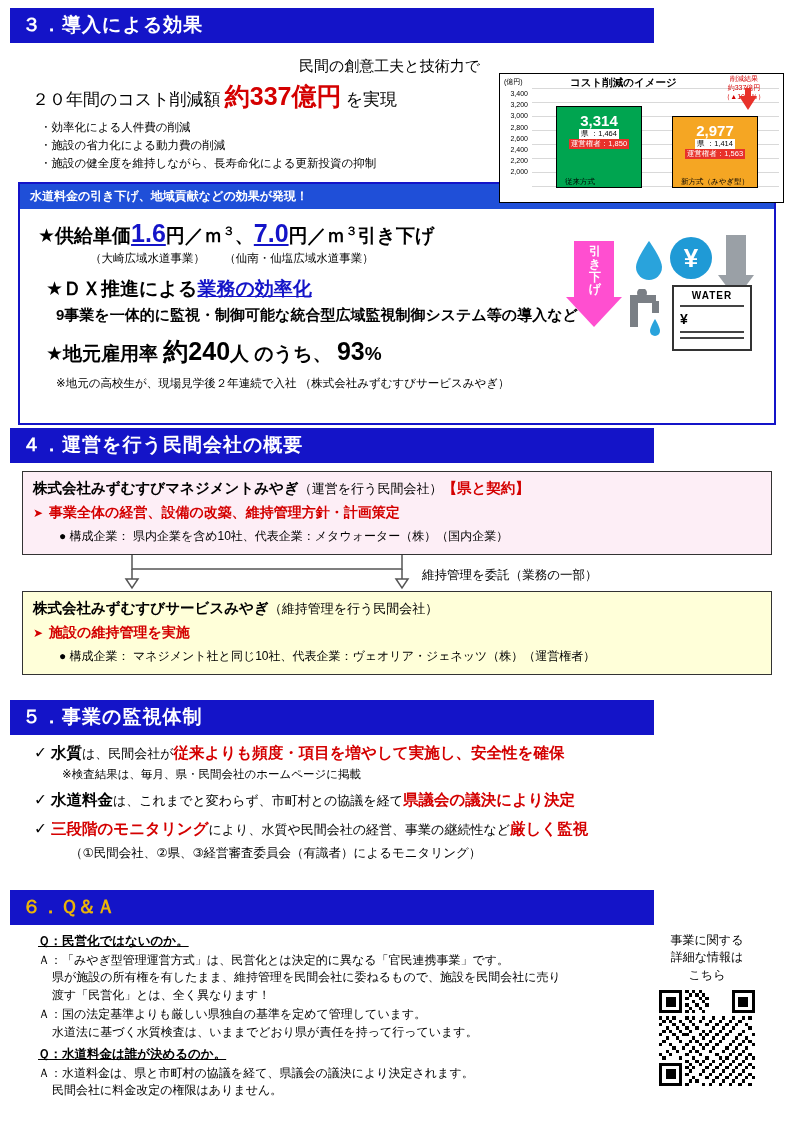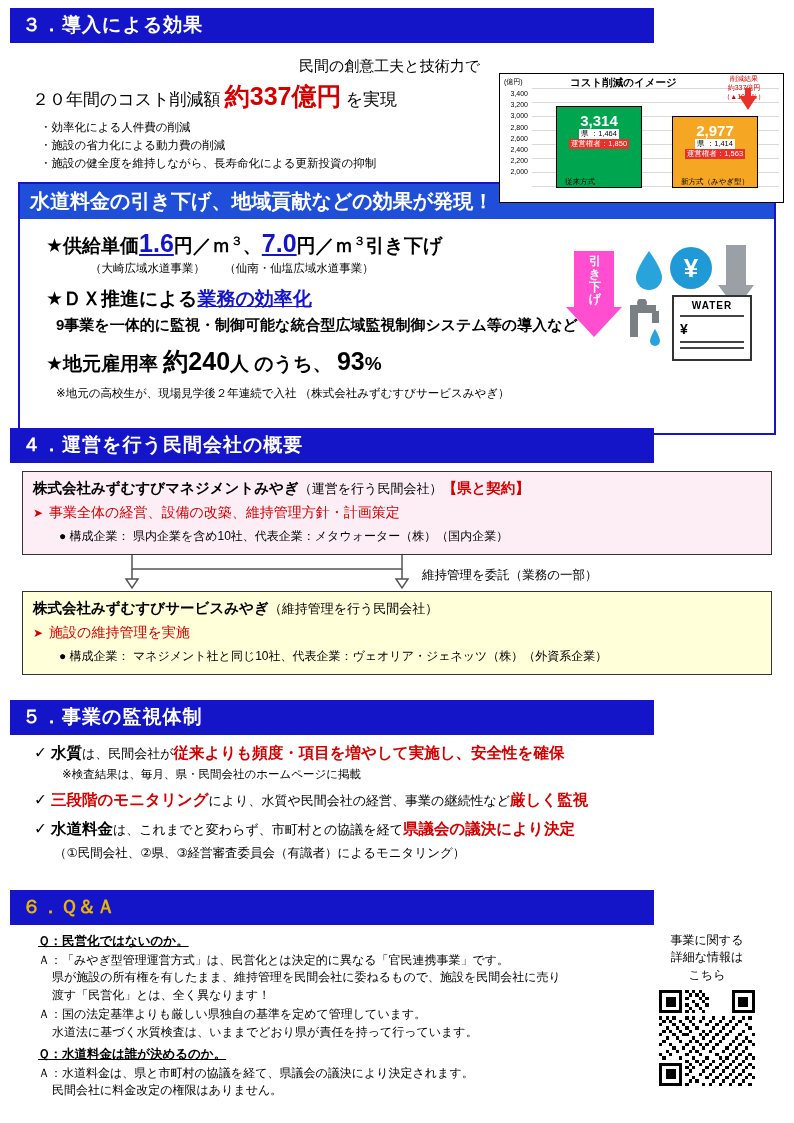--- a/index.html
+++ b/index.html
@@ -64,25 +64,25 @@
   .arrow-red{position:absolute;right:26px;top:22px;width:0;height:0;
      border-left:9px solid transparent;border-right:9px solid transparent;border-top:14px solid #e8312a;}
   .arrow-red-stem{position:absolute;right:32px;top:14px;width:6px;height:10px;background:#e8312a;}
 
   
   .bluebox{
     margin:10px 8px 0 8px;border:2px solid #1414c8;box-sizing:border-box;
     background:#fff;
   }
   .bluebox-title{
-    background:#1f4fd8;color:#fff;font-size:20px;font-weight:bold;
+    background:#1f4fd8;color:#fff;font-size:12px;font-weight:bold;
     padding:4px 10px;
   }
   .bb-body{position:relative;padding:8px 10px 10px 10px;min-height:196px;}
-  .star-line{font-size:19px;font-weight:bold;margin:2px 0 0 16px;}
+  .star-line{font-size:19px;font-weight:bold;margin:2px 0 0 8px;}
   .star-line .num{font-size:25px;}
   .star-line .ul{color:#1414c8;text-decoration:underline;}
   .sub-note{font-size:11.5px;margin:2px 0 0 60px;}
   .sub-note2{font-size:15px;margin:4px 0 0 26px;font-weight:bold;}
   .star-line2{font-size:19px;font-weight:bold;margin:10px 0 0 16px;}
   .star-line2 .ul{color:#1414c8;text-decoration:underline;}
   .star-line3{font-size:19px;font-weight:bold;margin:10px 0 0 16px;}
   .star-line3 .num{font-size:25px;}
   .tail-note{font-size:11.5px;margin:8px 0 0 26px;}
 
@@ -108,34 +108,34 @@
   
   #sec4{position:absolute;left:10px;top:428px;width:774px;}
   .box-pink{
     margin:8px 12px 0 12px;border:1px solid #333;background:#fdeef6;padding:7px 10px 9px 10px;box-sizing:border-box;
   }
   .box-yellow{
     margin:0 12px 0 12px;border:1px solid #333;background:#ffffd9;padding:7px 10px 9px 10px;box-sizing:border-box;
   }
   .co-name{font-size:14.5px;font-weight:bold;}
   .co-name .contract{color:#d40000;}
-  .red-arrow-line{color:#d40000;font-size:14px;font-weight:normal;margin-top:6px;}
+  .red-arrow-line{color:#d40000;font-size:14px;font-weight:bold;margin-top:6px;}
   .red-arrow-line .tri{color:#d40000;font-size:12px;margin-right:6px;}
   .member-line{font-size:12px;margin:6px 0 0 26px;}
   .connector{position:relative;height:36px;margin:0 12px;}
   .itaku{position:absolute;left:400px;top:12px;font-size:12.5px;}
 
   
   #sec5{position:absolute;left:10px;top:700px;width:774px;}
   .check-line{font-size:15.5px;font-weight:bold;margin:8px 0 0 24px;}
   .check-line .ck{color:#000;margin-right:4px;}
   .check-line .em{color:#d40000;}
   .check-line .norm{font-weight:normal;font-size:13px;}
   .note-line{font-size:11.5px;margin:3px 0 0 52px;}
-  .paren-line{font-size:12.5px;margin:5px 0 0 44px;}
+  .paren-line{font-size:12.5px;margin:5px 0 0 60px;}
 
   
   #sec6{position:absolute;left:10px;top:890px;width:774px;}
   .sec6-bar{background:#1414c8;color:#eab308;font-size:19px;font-weight:bold;padding:4px 10px 5px 12px;width:644px;box-sizing:border-box;}
   .qa{margin:8px 0 0 28px;width:590px;}
   .q{font-size:12.5px;font-weight:bold;text-decoration:underline;margin-top:5px;}
   .a{font-size:12px;margin-top:2px;line-height:1.45;}
   .a .ind{display:block;margin-left:14px;}
 
   .qr-area{position:absolute;right:18px;top:42px;width:118px;text-align:center;}
@@ -300,38 +300,38 @@
       <div class="itaku">維持管理を委託（業務の一部）</div>
     </div>
 
     <div class="box-yellow">
       <div class="co-name">
         <span>株式会社みずむすびサービスみやぎ</span><span style="font-weight:normal;font-size:13px">（維持管理を行う民間会社）</span>
       </div>
       <div class="red-arrow-line">
         <span class="tri">➤</span><span>施設の維持管理を実施</span>
       </div>
-      <div class="member-line">● 構成企業： マネジメント社と同じ10社、代表企業：ヴェオリア・ジェネッツ（株）（外資系企業）</div>
+      <div class="member-line">● 構成企業： マネジメント社と同じ10社、代表企業：ヴェオリア・ジェネッツ（株）（運営権者）</div>
     </div>
   </div>
 
   <div id="sec5">
     <div class="sec-bar partial">５．事業の監視体制</div>
 
     <div class="check-line">
       <span class="ck">✓</span><span>水質</span><span class="norm">は、民間会社が</span><span class="em">従来よりも頻度・項目を増やして実施し、安全性を確保</span>
     </div>
     <div class="note-line">※検査結果は、毎月、県・民間会社のホームページに掲載</div>
 
     <div class="check-line">
+      <span class="ck">✓</span><span>水道料金</span><span class="norm">は、これまでと変わらず、市町村との協議を経て</span><span class="em">県議会の議決により決定</span>
+    </div>
+
+    <div class="check-line">
       <span class="ck">✓</span><span class="em">三段階のモニタリング</span><span class="norm">により、水質や民間会社の経営、事業の継続性など</span><span class="em">厳しく監視</span>
-    </div>
-
-    <div class="check-line">
-      <span class="ck">✓</span><span>水道料金</span><span class="norm">は、これまでと変わらず、市町村との協議を経て</span><span class="em">県議会の議決により決定</span>
     </div>
     <div class="paren-line">（①民間会社、②県、③経営審査委員会（有識者）によるモニタリング）</div>
   </div>
 
   <div id="sec6">
     <div class="sec6-bar">６．Ｑ＆Ａ</div>
 
     <div class="qa">
       <div>
         <div class="q">Ｑ：民営化ではないのか。</div>

